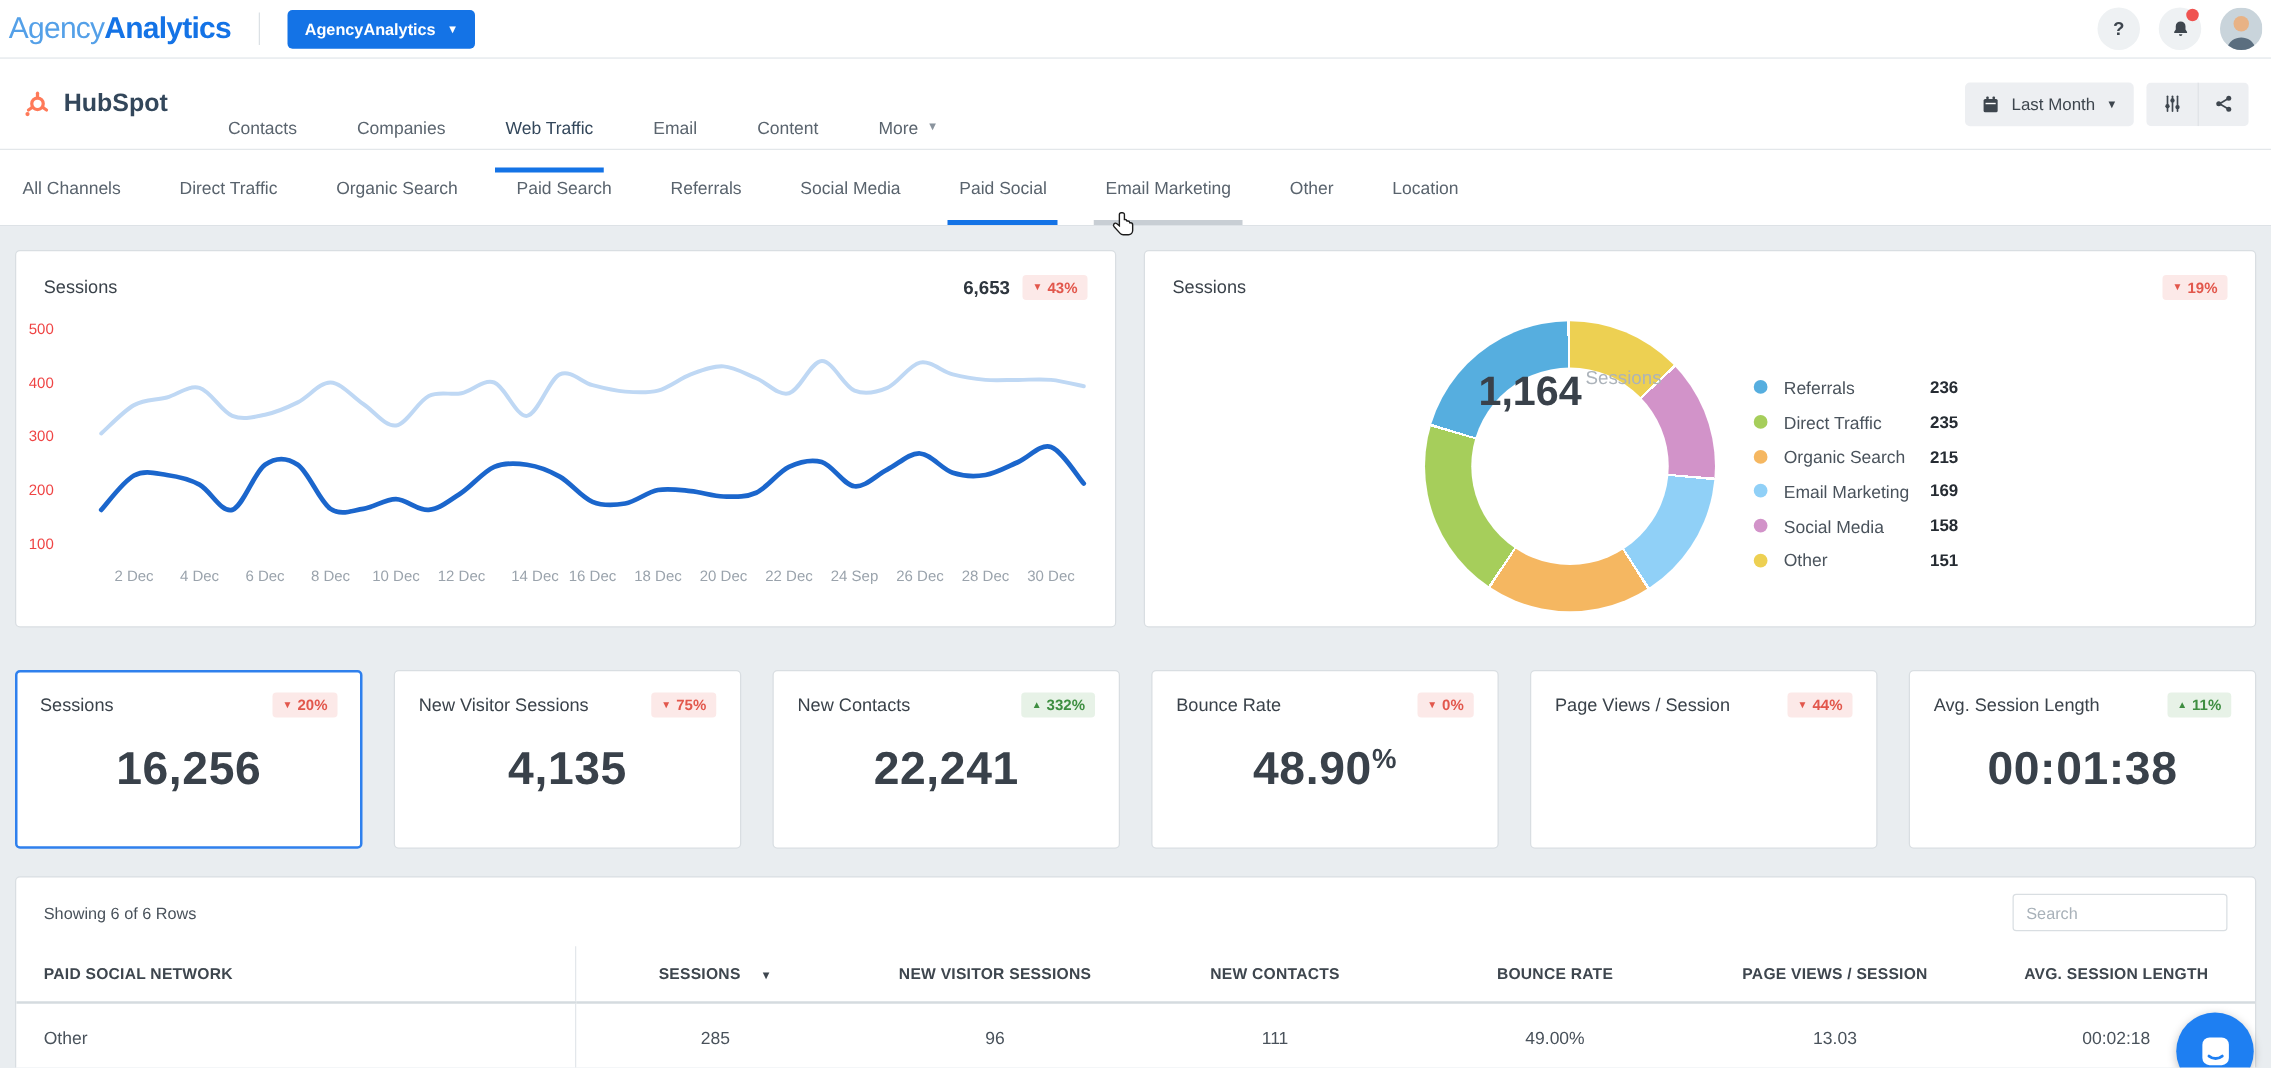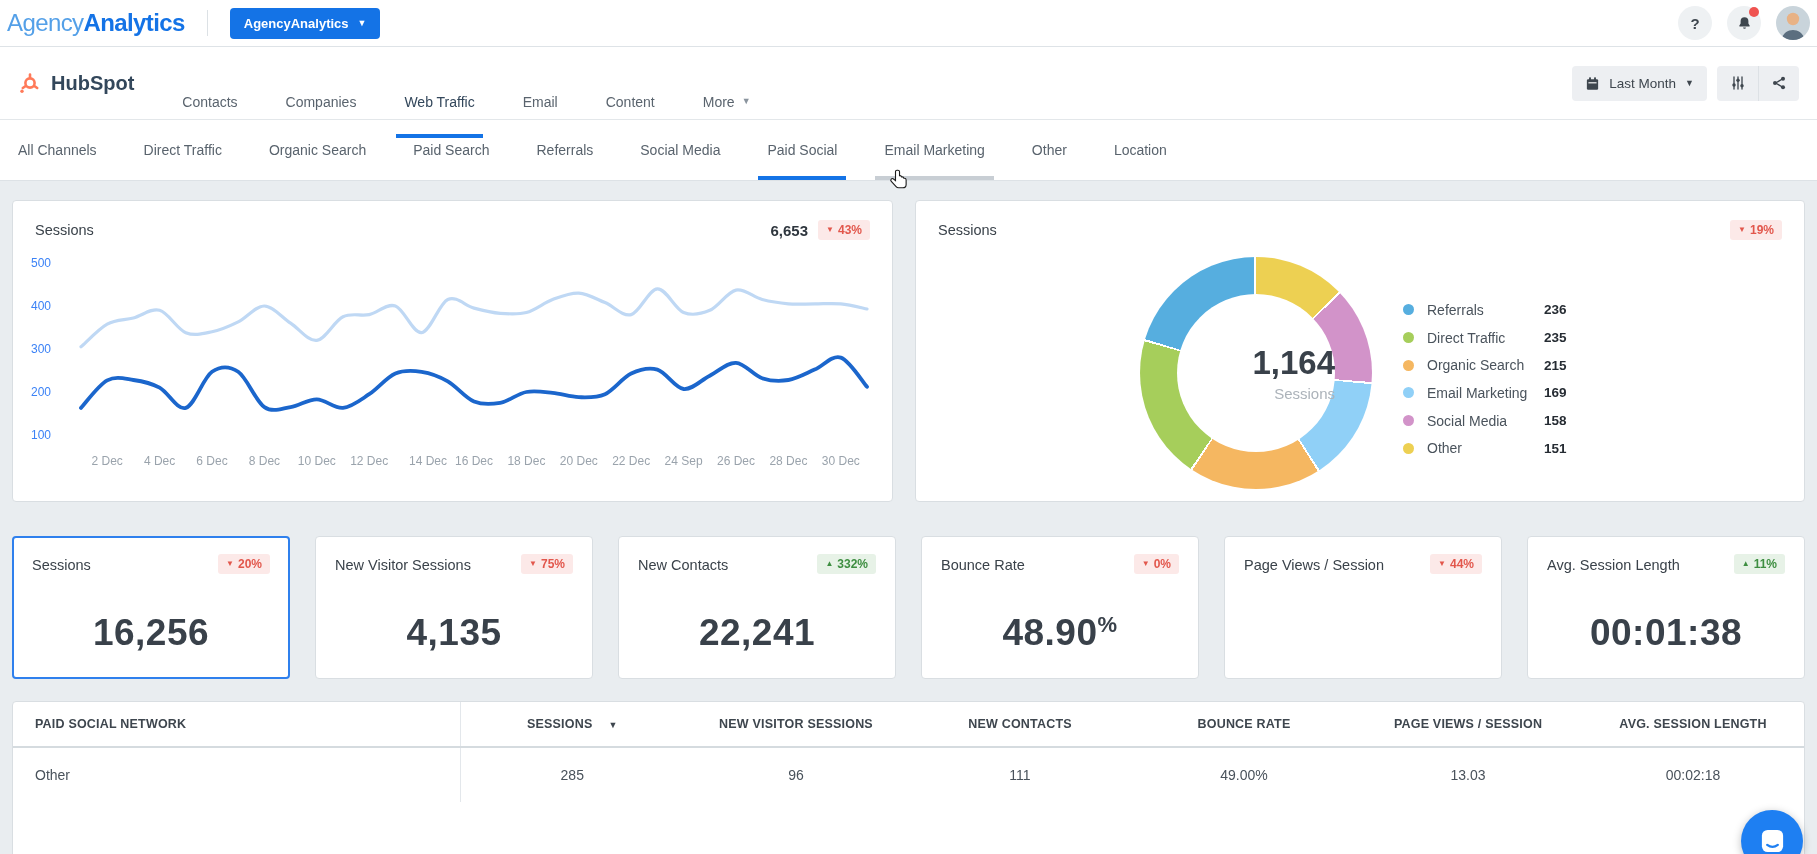--- a/index.html
+++ b/index.html
@@ -66,47 +66,47 @@
   .panel-header-right { margin-left:auto; display:flex; align-items:center; gap:10px; }
   .panel-total { font-size:15px; font-weight:bold; color:#2E363E; }
   .badge { font-size:12px; font-weight:bold; padding:4px 8px; border-radius:3px;
     display:inline-flex; align-items:center; gap:4px; line-height:1; }
   .badge .arr { font-size:8px; }
   .badge.down { color:#E2574C; background:#FCE9E8; }
   .badge.up   { color:#3E8E41; background:#E7F2E7; }
   
   .chart-wrap { position:relative; margin:16px 28px 0 58px; height:186px; }
   .chart-wrap svg { position:absolute; inset:0; overflow:visible; }
-  .ylab { position:absolute; left:-48px; width:36px; text-align:center; font-size:12px;
-    color:#3b82f6; transform:translateY(-50%); }
+  .ylab { position:absolute; left:-48px; width:36px; text-align:left; font-size:12px;
+    color:#ef4444; transform:translateY(-50%); }
   .x-labels { position:relative; margin:12px 28px 0 58px; height:18px; }
   .xlab { position:absolute; transform:translateX(-50%); font-size:12px; color:#9AA3AC;
     white-space:nowrap; }
   
   .donut { position:absolute; left:224px; top:56px; width:232px; height:232px;
     border-radius:50%; }
   .donut-hole { position:absolute; left:50%; top:50%; width:158px; height:158px;
     transform:translate(-50%,-50%); background:#fff; border-radius:50%;
-    display:flex; flex-direction:column; align-items:flex-end; justify-content:center; gap:3px; }
+    display:flex; flex-direction:row; align-items:flex-start; justify-content:center; gap:3px; }
   .donut-value { font-size:33px; font-weight:bold; color:#39414A; }
   .donut-sub { font-size:15px; color:#ACB3BA; }
   .legend { position:absolute; left:487px; top:95px; }
   .legend-row { display:flex; align-items:center; height:27.7px; }
   .legend-dot { width:11px; height:11px; border-radius:50%; flex:0 0 11px; }
   .legend-label { font-size:14px; color:#4A535C; margin-left:13px; width:117px; }
   .legend-value { font-size:13.5px; font-weight:bold; color:#262C33; }
   
   .kpi-row { display:flex; gap:25px; margin-top:34px; }
   .kpi-card { flex:1; height:143px; background:#fff; border:1px solid #D9DEE2;
     border-radius:4px; padding:17px 19px; cursor:pointer; }
   .kpi-card.selected { border:2px solid #2F80ED; padding:16px 18px; }
   .kpi-head { display:flex; align-items:flex-start; justify-content:space-between; }
   .kpi-label { font-size:14.5px; color:#3A424A; padding-top:3px; }
   .kpi-value { text-align:center; font-size:37px; font-weight:bold; color:#39414A;
-    margin-top:38px; letter-spacing:0.5px; }
+    margin-top:20px; letter-spacing:0.5px; }
   .kpi-value sup { font-size:22px; font-weight:bold; }
   
   .table-panel { margin-top:22px; height:200px; overflow:hidden; }
   .table-top { display:flex; align-items:center; padding:13px 22px 12px; }
   .showing { font-size:13px; color:#49525B; }
   .search-input { margin-left:auto; width:172px; height:30px; border:1px solid #D9DEE2;
     border-radius:3px; padding:0 10px; font-size:13px; color:#49525B; outline:none;
     font-family:"Liberation Sans", sans-serif; }
   .search-input::placeholder { color:#A8B1B9; }
   table { width:100%; border-collapse:collapse; table-layout:fixed; }
@@ -422,20 +422,24 @@
         <span class="badge up">
             <span class="arr">▲</span>
             <span class="pct">11%</span>
           </span>
       </div>
       <div class="kpi-value"><span>00:01:38</span><sup></sup></div>
     </div>
   </div>
 
   <div class="panel table-panel">
+    <div class="table-top">
+      <span class="showing">Showing 6 of 6 Rows</span>
+      <input class="search-input" type="text" placeholder="Search" style="">
+    </div>
     <table>
       <colgroup>
         <col style="width:447px">
           <col style="width:224px">
           <col style="width:224px">
           <col style="width:224px">
           <col style="width:224px">
           <col style="width:224px">
           <col style="width:226px">
       </colgroup>

